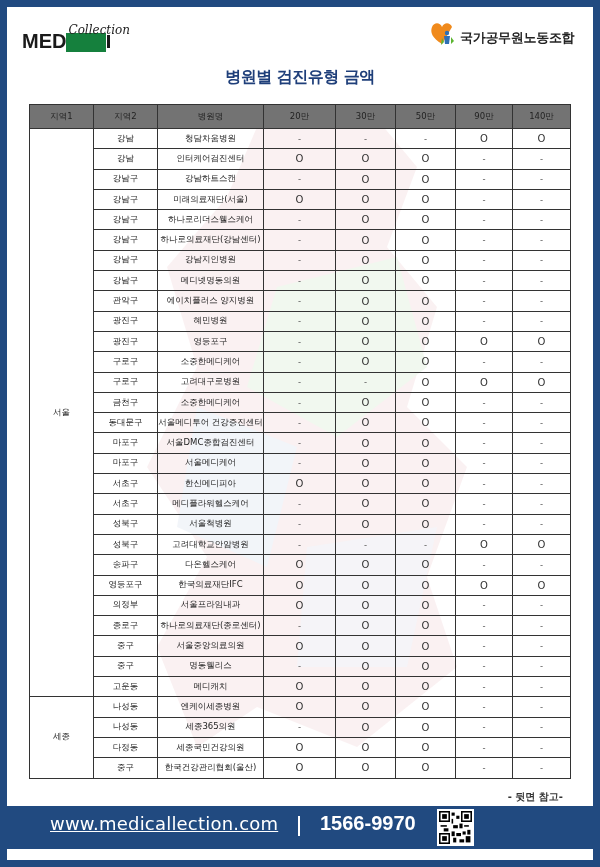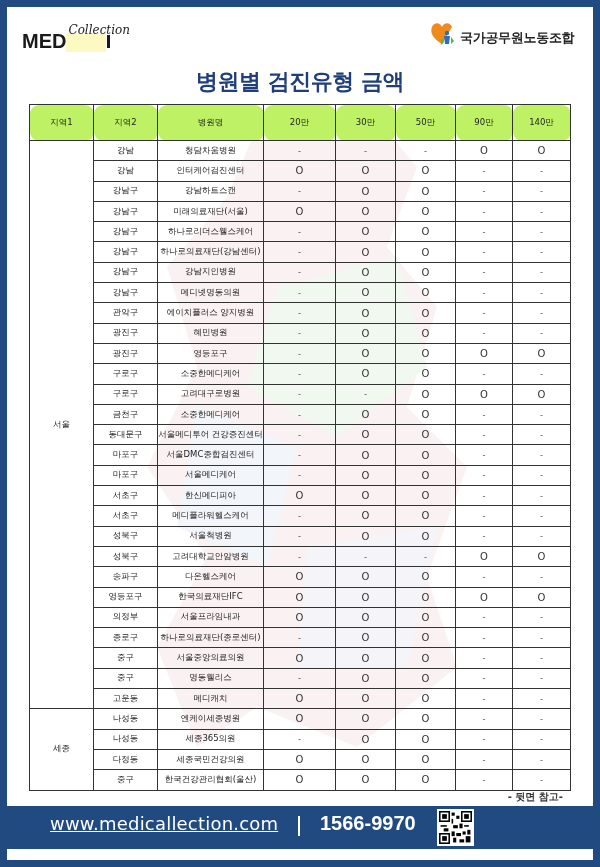--- a/index.html
+++ b/index.html
@@ -11,43 +11,43 @@
   }
   .watermark {
     position: absolute; left: 130px; top: 100px; width: 360px; height: 680px;
     pointer-events: none; opacity: 0.5;
   }
   .logo-left {
     position: absolute; left: 15px; top: 24px; height: 20px; display: flex; align-items: center;
   }
   .logo-med { font-family: "Liberation Sans", sans-serif; font-weight: 900; font-size: 20px; color: #1a1a1a; letter-spacing: 0px; }
   .logo-coll {
-    display: inline-block; background: #fef9c3; height: 19px; width: 40px; margin-top: 2px;
+    display: inline-block; background: #15803d; height: 19px; width: 40px; margin-top: 2px;
     position: relative;
   }
   .logo-coll span {
     position: absolute; left: 2px; top: -10px; font-family: "DejaVu Serif", serif; font-style: italic;
     font-size: 12px; color: #222; white-space: nowrap;
   }
   .logo-bar { display: inline-block; width: 3px; height: 13px; background: #1a1a1a; margin-left: 1px; }
   .logo-right {
     position: absolute; left: 423px; top: 14px; display: flex; align-items: center;
   }
   .union-icon { width: 26px; height: 24px; position: relative; margin-right: 4px; }
   .union-name { font-size: 13px; font-weight: bold; color: #222; letter-spacing: -0.3px; margin-top: 8px; }
   .title {
     position: absolute; left: 0; top: 60px; width: 586px; text-align: center;
-    font-size: 22px; font-weight: bold; color: #1f3f7a; letter-spacing: -0.5px;
+    font-size: 16px; font-weight: bold; color: #1f3f7a; letter-spacing: -0.5px;
   }
   table {
     position: absolute; left: 22px; top: 97px; width: 541px; border-collapse: collapse;
     font-size: 8.5px; color: #222; table-layout: fixed;
   }
   td, th { border: 1px solid #333; text-align: center; height: 20.3px; padding: 0; font-weight: normal; background: transparent; }
-  th { background: #bef264; height: 36px; border-radius: 9px; }
+  th { background: #737373; height: 24px; }
   td.mark { font-size: 10px; color: #333; }
   td.dash { color: #555; }
   .note {
     position: absolute; right: 30px; top: 783px; font-size: 10px; font-weight: bold; color: #333; margin-left: 47px;
   }
   .footer {
     position: absolute; left: 0; top: 799px; width: 586px; height: 43px; background: #214a80;
     display: flex; align-items: center;
   }
   .site { position: absolute; left: 43px; top: 7px; color: #fff; font-size: 18px; text-decoration: underline; font-family: "DejaVu Sans", sans-serif; letter-spacing: 0.2px; }

